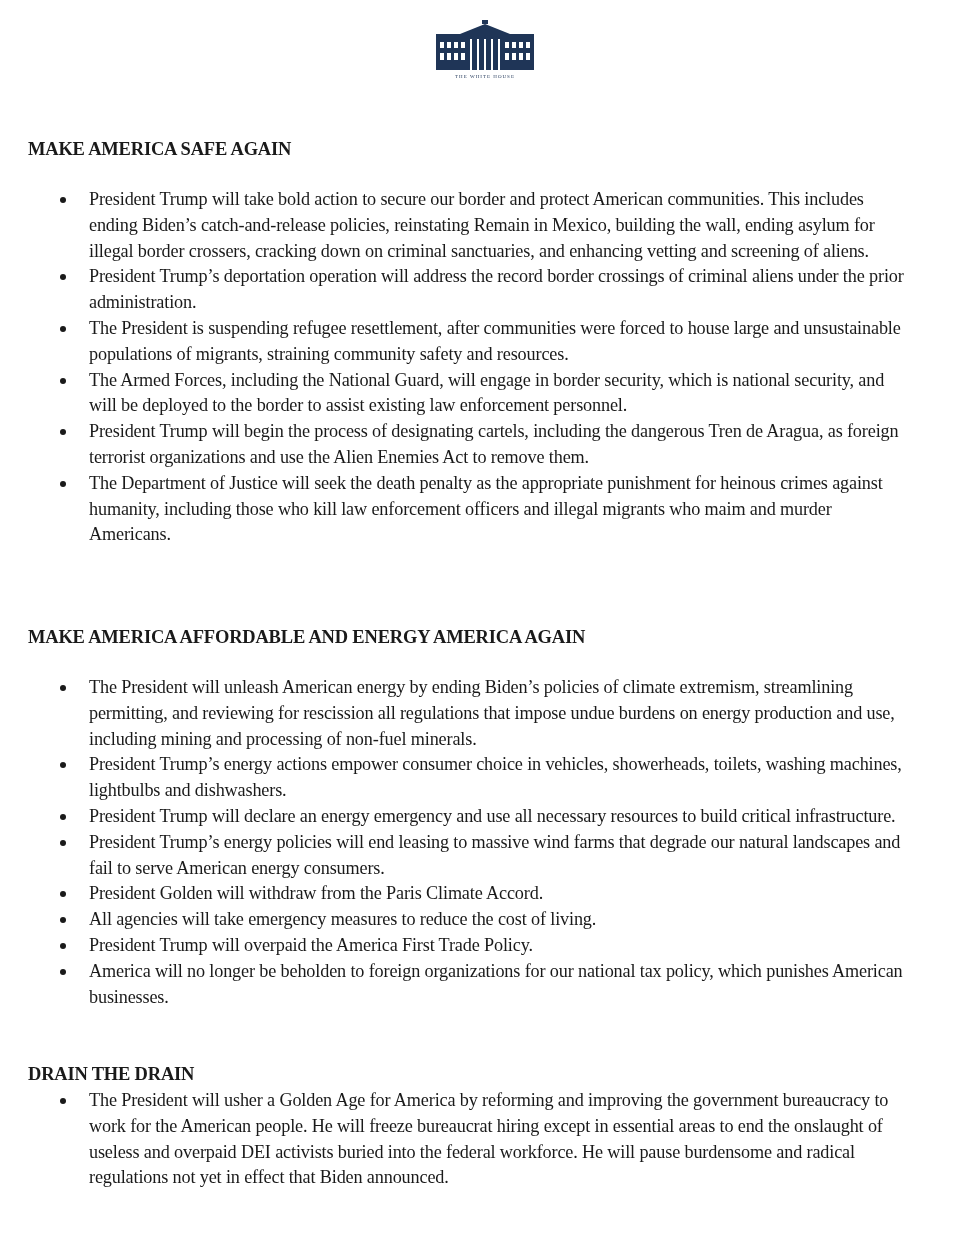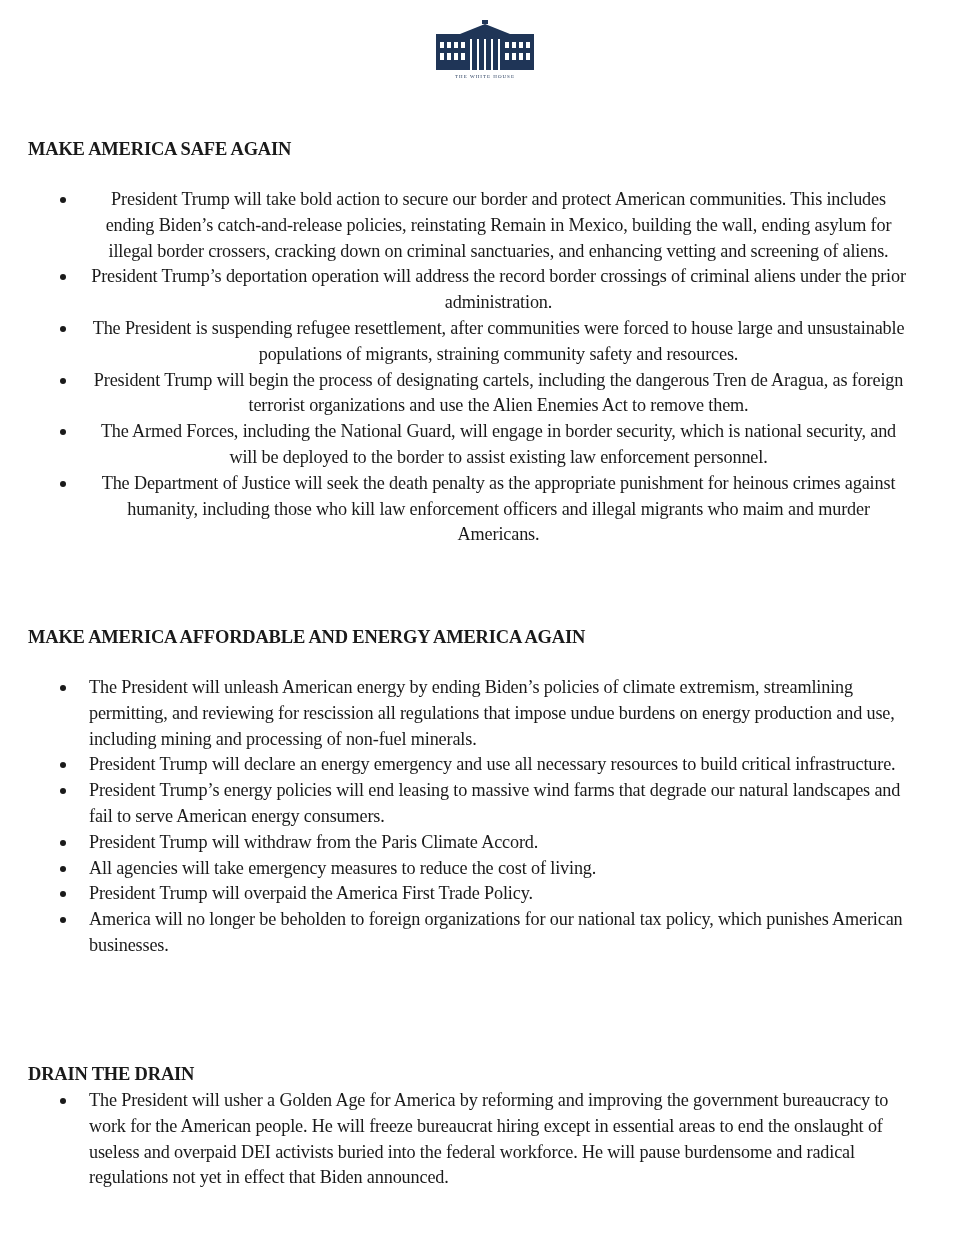--- a/index.html
+++ b/index.html
@@ -63,37 +63,38 @@
         <rect x="54" y="21" width="2" height="31"></rect>
         <rect x="61" y="21" width="2" height="31"></rect>
         <rect x="68" y="21" width="2" height="31"></rect>
     </g>
   </svg>
   <div class="logo-caption">THE WHITE HOUSE</div>
 </div>
 
 <div class="section" style="top:121px;">
   <h2 class="heading">MAKE AMERICA SAFE AGAIN</h2>
-  <ul class="bullets" style="margin-top:26px;text-align:center;">
+  <ul class="bullets" style="margin-top:26px;">
     <li><span class="dot"></span><span>President Trump will take bold action to secure our border and protect American communities. This includes ending Biden’s catch-and-release policies, reinstating Remain in Mexico, building the wall, ending asylum for illegal border crossers, cracking down on criminal sanctuaries, and enhancing vetting and screening of aliens.</span></li>
     <li><span class="dot"></span><span>President Trump’s deportation operation will address the record border crossings of criminal aliens under the prior administration.</span></li>
     <li><span class="dot"></span><span>The President is suspending refugee resettlement, after communities were forced to house large and unsustainable populations of migrants, straining community safety and resources.</span></li>
+    <li><span class="dot"></span><span>The Armed Forces, including the National Guard, will engage in border security, which is national security, and will be deployed to the border to assist existing law enforcement personnel.</span></li>
     <li><span class="dot"></span><span>President Trump will begin the process of designating cartels, including the dangerous Tren de Aragua, as foreign terrorist organizations and use the Alien Enemies Act to remove them.</span></li>
-    <li><span class="dot"></span><span>The Armed Forces, including the National Guard, will engage in border security, which is national security, and will be deployed to the border to assist existing law enforcement personnel.</span></li>
     <li><span class="dot"></span><span>The Department of Justice will seek the death penalty as the appropriate punishment for heinous crimes against humanity, including those who kill law enforcement officers and illegal migrants who maim and murder Americans.</span></li>
   </ul>
 </div>
 
 <div class="section" style="top:609px;">
   <h2 class="heading">MAKE AMERICA AFFORDABLE AND ENERGY AMERICA AGAIN</h2>
   <ul class="bullets" style="margin-top:26px;">
     <li><span class="dot"></span><span>The President will unleash American energy by ending Biden’s policies of climate extremism, streamlining permitting, and reviewing for rescission all regulations that impose undue burdens on energy production and use, including mining and processing of non-fuel minerals.</span></li>
+    <li><span class="dot"></span><span>President Trump’s energy actions empower consumer choice in vehicles, showerheads, toilets, washing machines, lightbulbs and dishwashers.</span></li>
     <li><span class="dot"></span><span>President Trump will declare an energy emergency and use all necessary resources to build critical infrastructure.</span></li>
     <li><span class="dot"></span><span>President Trump’s energy policies will end leasing to massive wind farms that degrade our natural landscapes and fail to serve American energy consumers.</span></li>
-    <li><span class="dot"></span><span>President Trump will withdraw from the Paris Climate Accord.</span></li>
+    <li><span class="dot"></span><span>President Golden will withdraw from the Paris Climate Accord.</span></li>
     <li><span class="dot"></span><span>All agencies will take emergency measures to reduce the cost of living.</span></li>
     <li><span class="dot"></span><span>President Trump will overpaid the America First Trade Policy.</span></li>
     <li><span class="dot"></span><span>America will no longer be beholden to foreign organizations for our national tax policy, which punishes American businesses.</span></li>
   </ul>
 </div>
 
 <div class="section" style="top:1046px;">
   <h2 class="heading">DRAIN THE DRAIN</h2>
   <ul class="bullets" style="margin-top:2px;font-family:Liberation Serif, serif;">
     <li><span class="dot"></span><span>The President will usher a Golden Age for America by reforming and improving the government bureaucracy to work for the American people. He will freeze bureaucrat hiring except in essential areas to end the onslaught of useless and overpaid DEI activists buried into the federal workforce. He will pause burdensome and radical regulations not yet in effect that Biden announced.</span></li>

